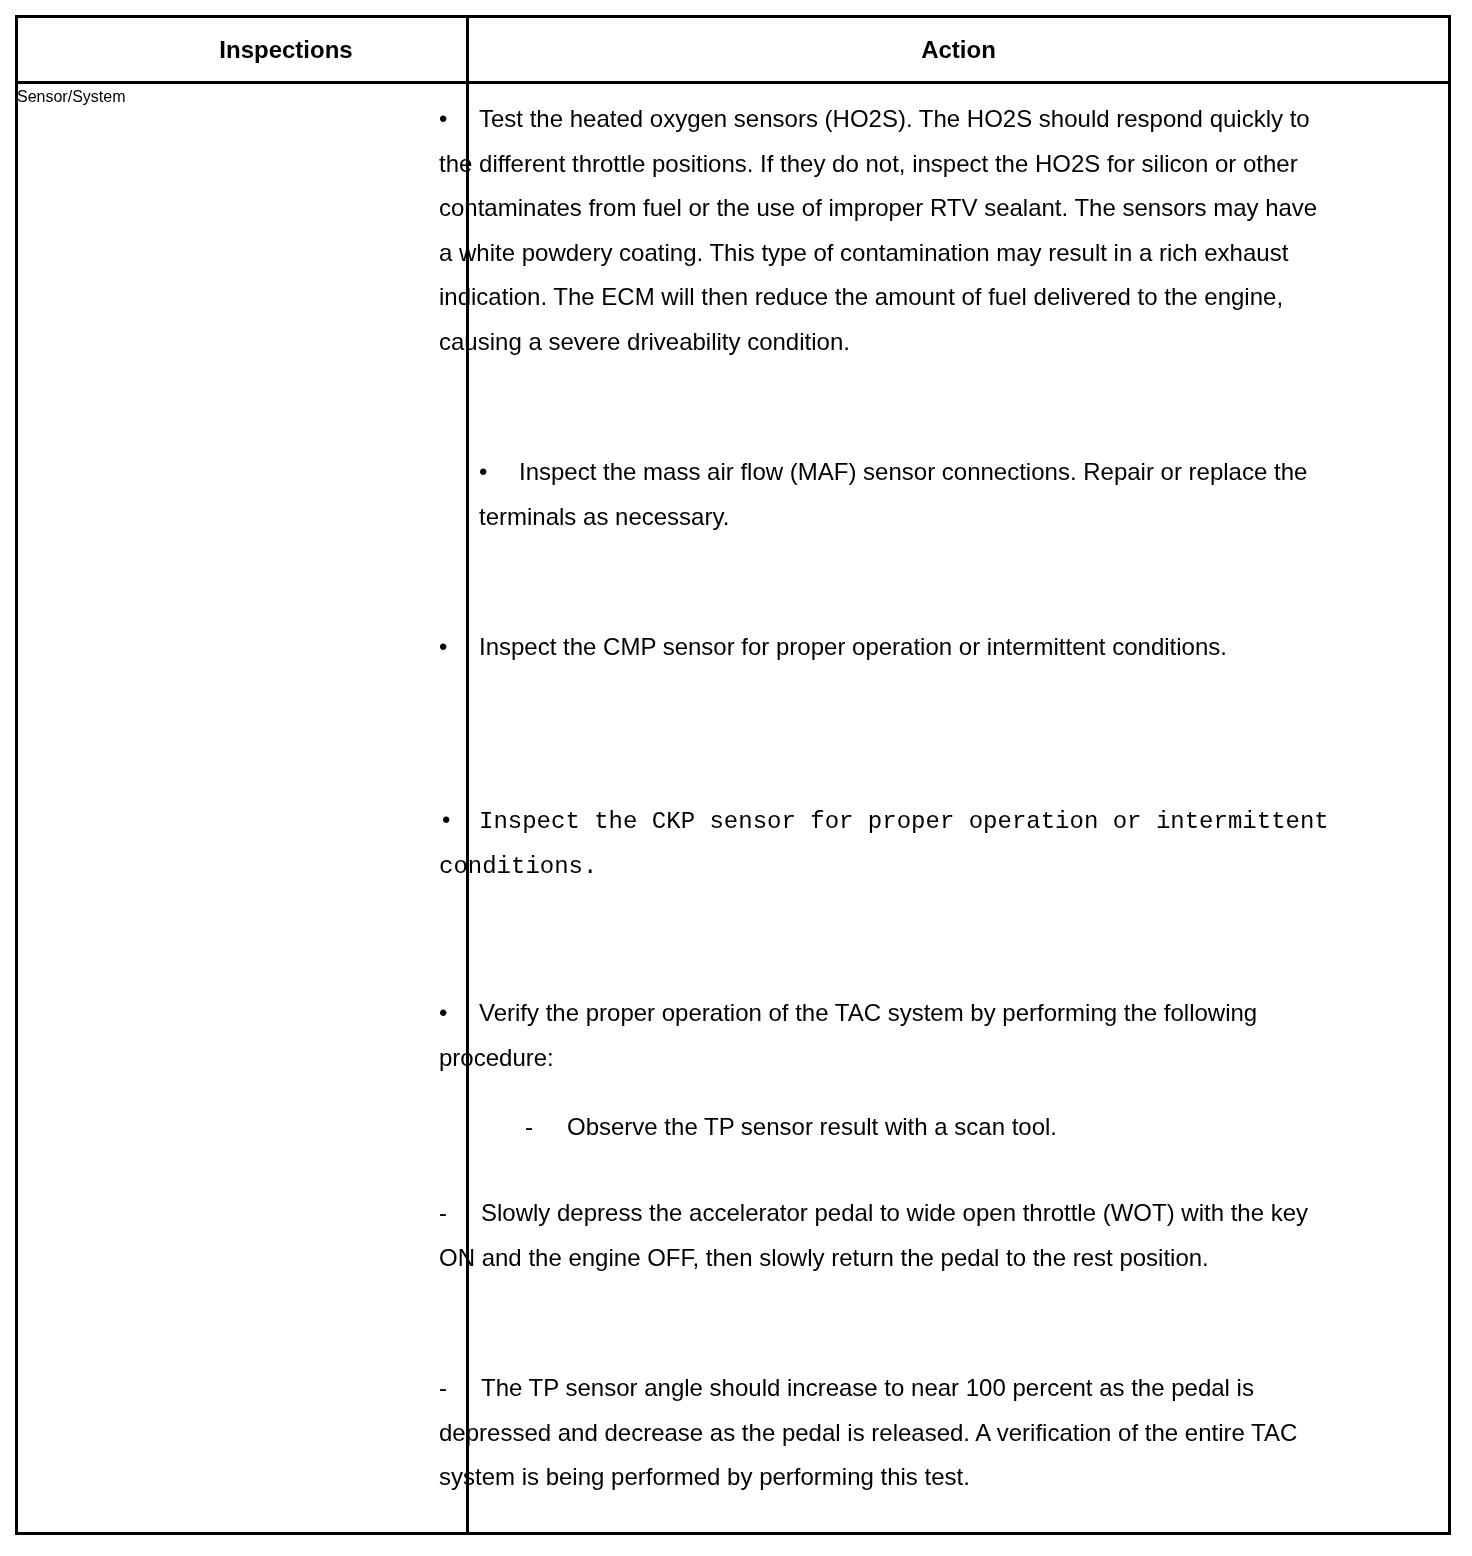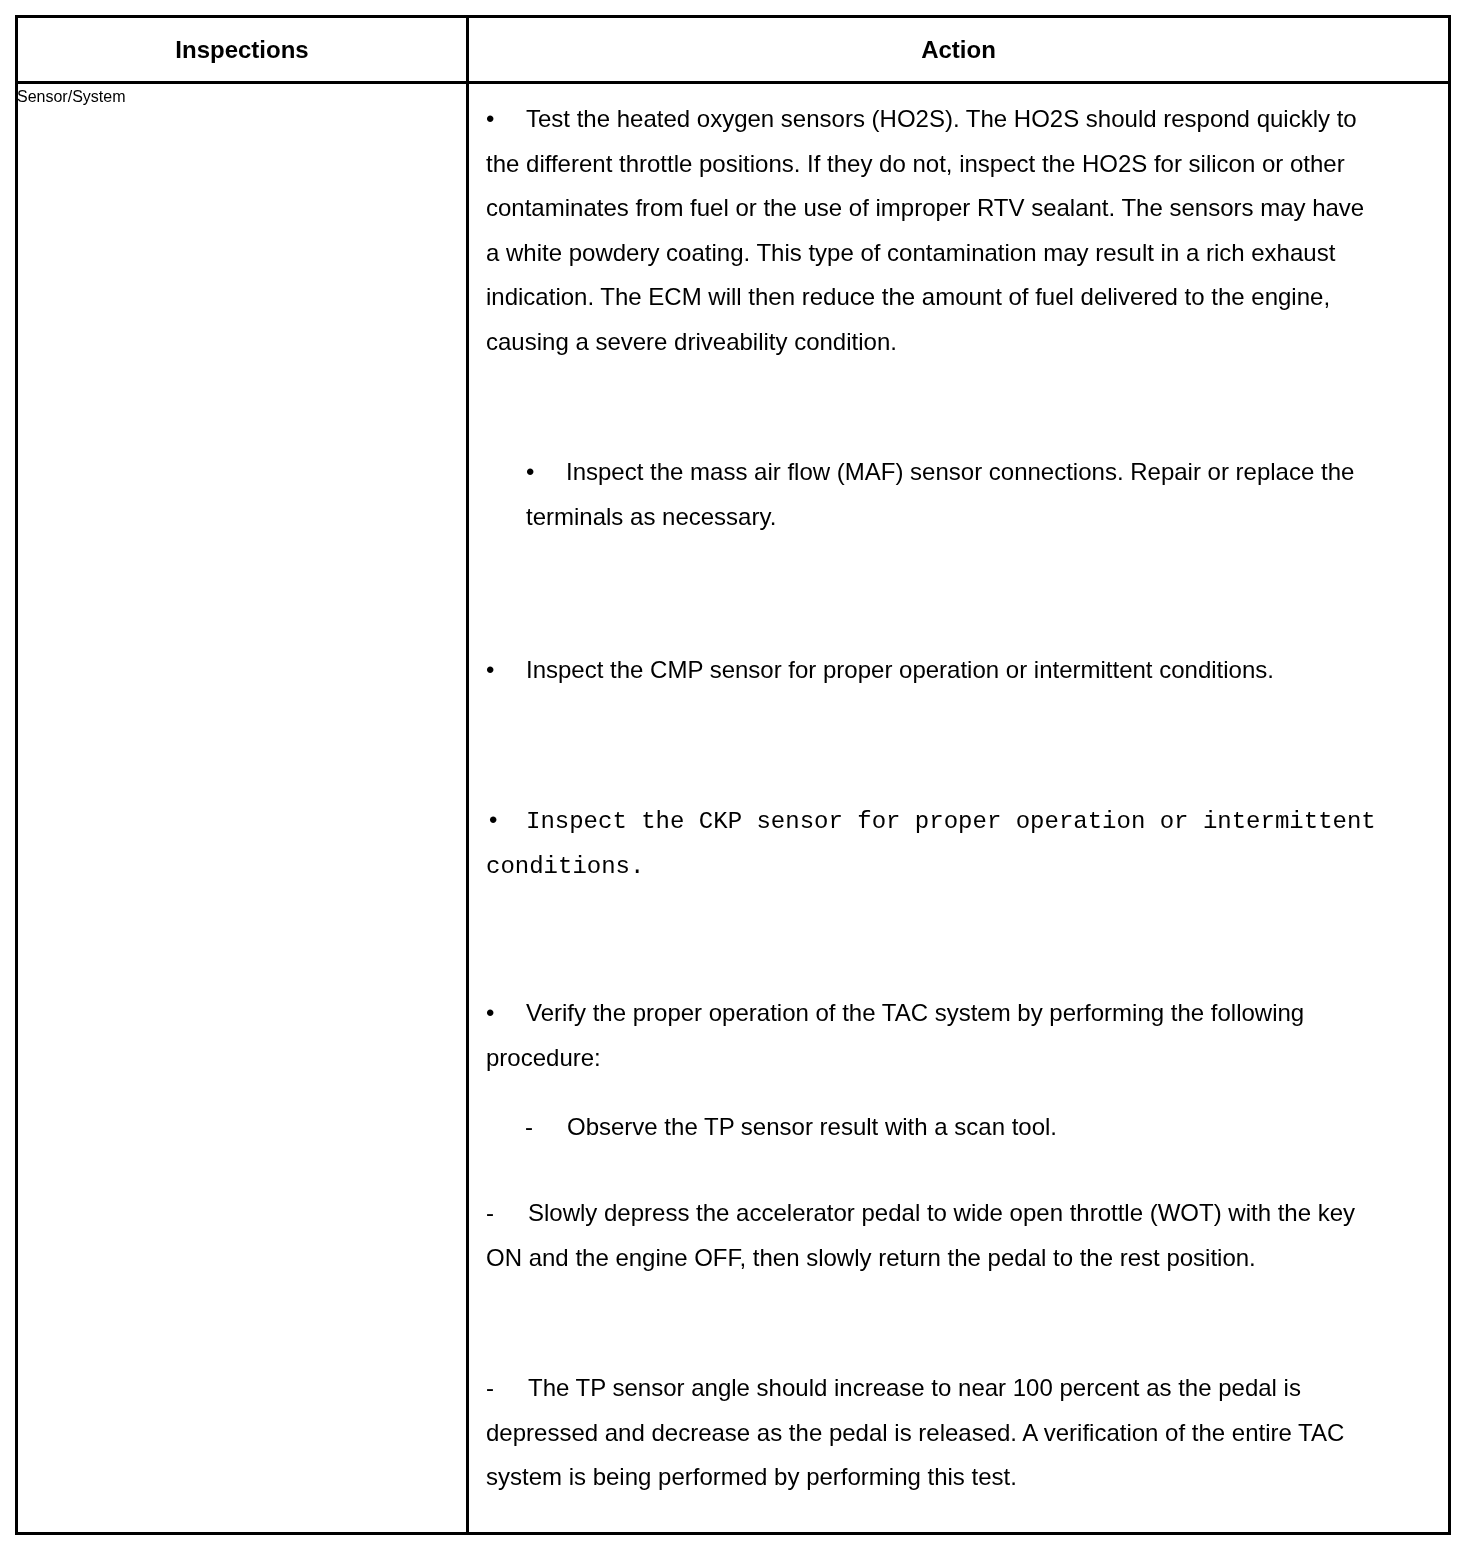--- a/index.html
+++ b/index.html
@@ -4,24 +4,24 @@
   <style>
     html, body { margin: 0; padding: 0; background: #ffffff; }
     body { width: 1472px; height: 1556px; position: relative; overflow: hidden;
            font-family: "Liberation Sans", sans-serif; color: #000; }
     .tbl { position: absolute; left: 15px; top: 15px; width: 1436px; height: 1520px;
            border: 3px solid #000; box-sizing: border-box; }
     .vline { position: absolute; left: 448px; top: 0; bottom: 0; width: 3px; background: #000; }
     .hline { position: absolute; left: 0; right: 0; top: 63px; height: 3px; background: #000; }
     .th { position: absolute; top: 0; height: 63px; display: flex; align-items: center; justify-content: center;
           font-weight: bold; font-size: 24px; }
-    .th.c1 { left: 0; width: 448px; }
+    .th.c1 { left: 0; width: 448px; padding-left: 44px; }
     .th.c2 { left: 451px; right: 0; }
     .cell1 { position: absolute; left: 17px; top: 88px; font-size: 16px; }
-    .para { position: absolute; left: 486px; width: 890px; font-size: 24px; line-height: 44.5px; }
+    .para { position: absolute; left: 439px; width: 890px; font-size: 24px; line-height: 44.5px; }
     .para .mk { display: inline-block; width: 40px; }
     .para .mk.dash { width: 42px; }
   </style>
 </head>
 <body>
 
 <div class="tbl">
   <div class="th c1">Inspections</div>
   <div class="th c2">Action</div>
   <div class="hline"></div>
@@ -31,21 +31,21 @@
 <div class="cell1">Sensor/System</div>
 
 <div class="para" style="top:97px;">
   <span class="mk">•</span><span>Test the heated oxygen sensors (HO2S). The HO2S should respond quickly to the different throttle positions. If they do not, inspect the HO2S for silicon or other contaminates from fuel or the use of improper RTV sealant. The sensors may have a white powdery coating. This type of contamination may result in a rich exhaust indication. The ECM will then reduce the amount of fuel delivered to the engine, causing a severe driveability condition.</span>
 </div>
 
 <div class="para" style="top:450px;padding-left:40px;">
   <span class="mk">•</span><span>Inspect the mass air flow (MAF) sensor connections. Repair or replace the terminals as necessary.</span>
 </div>
 
-<div class="para" style="top:625px;margin-top:23px;">
+<div class="para" style="top:625px;">
   <span class="mk">•</span><span>Inspect the CMP sensor for proper operation or intermittent conditions.</span>
 </div>
 
 <div class="para" style="top:800px;font-family:Liberation Mono, monospace;">
   <span class="mk">•</span><span>Inspect the CKP sensor for proper operation or intermittent conditions.</span>
 </div>
 
 <div class="para" style="top:975px;margin-top:16px;">
   <span class="mk">•</span><span>Verify the proper operation of the TAC system by performing the following procedure:</span>
 </div>

